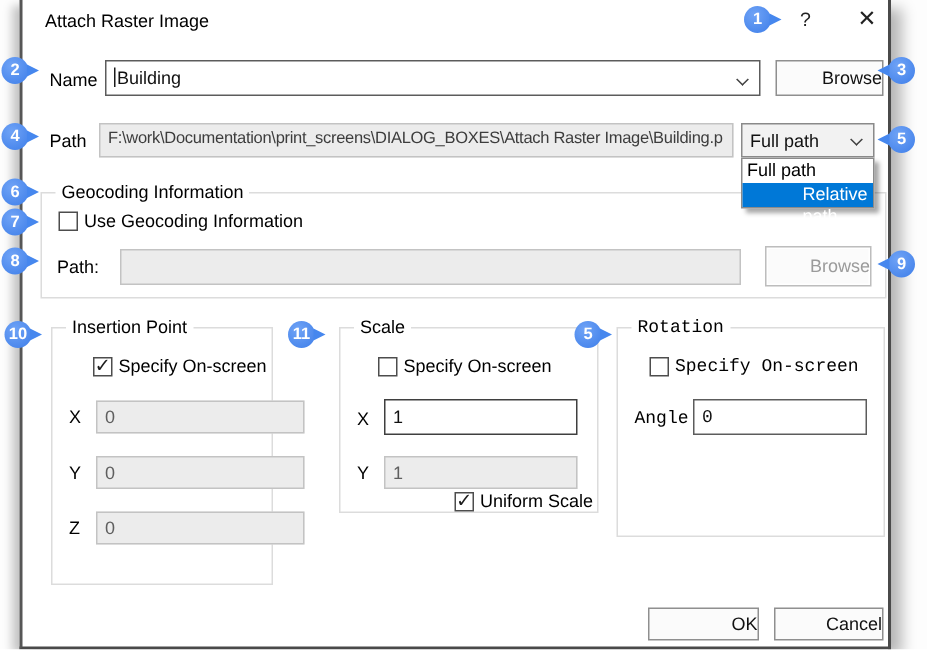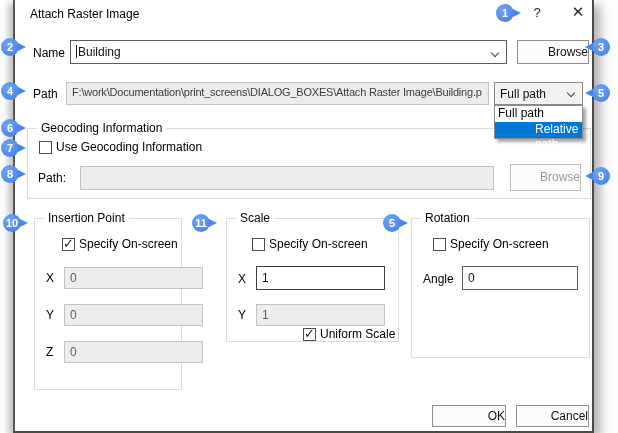--- a/index.html
+++ b/index.html
@@ -124,21 +124,21 @@
       <div class="lbl" style="left:11px; top:53px;">X</div>
       <div class="field" style="left:29px; top:47px; width:129px; height:24px; border-color:#3f3f3f; padding-top:4px;">1</div>
       <div class="lbl" style="left:11px; top:89px;">Y</div>
       <div class="field disabled" style="left:29px; top:85px; width:129px; height:22px;">1</div>
       <div class="checkrow" style="left:76px; top:108px;">
         <span class="checkbox checked"></span>
         <span class="cl">Uniform Scale</span>
       </div>
     </div>
 
-    <div class="group" style="left:396px; top:218px; width:179px; height:140px;">
+    <div class="group" style="left:396px; top:218px; width:179px; height:140px;font-family:Liberation Mono, monospace;">
       <span class="legend">Rotation</span>
       <div class="checkrow" style="left:21px; top:18px;">
         <span class="checkbox"></span>
         <span class="cl">Specify On-screen</span>
       </div>
       <div class="lbl" style="left:11px; top:53px;">Angle</div>
       <div class="field" style="left:50px; top:47px; width:116px; height:24px; border-color:#5c5c5c; padding-top:4px;">0</div>
     </div>
 
     <div class="btn ok-btn">OK</div>

